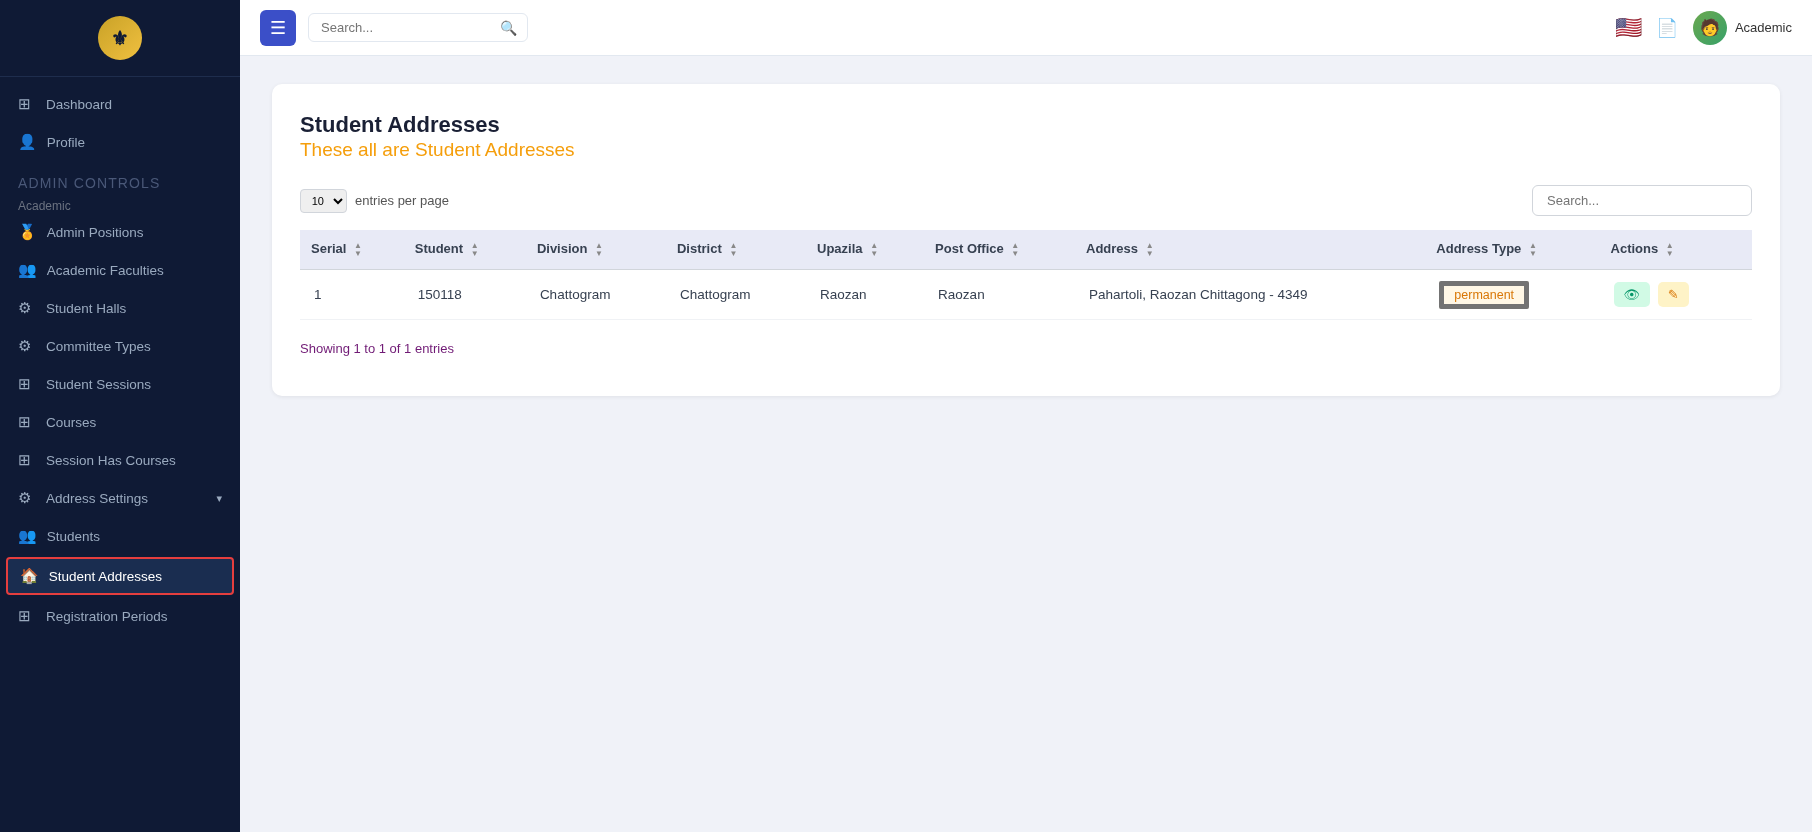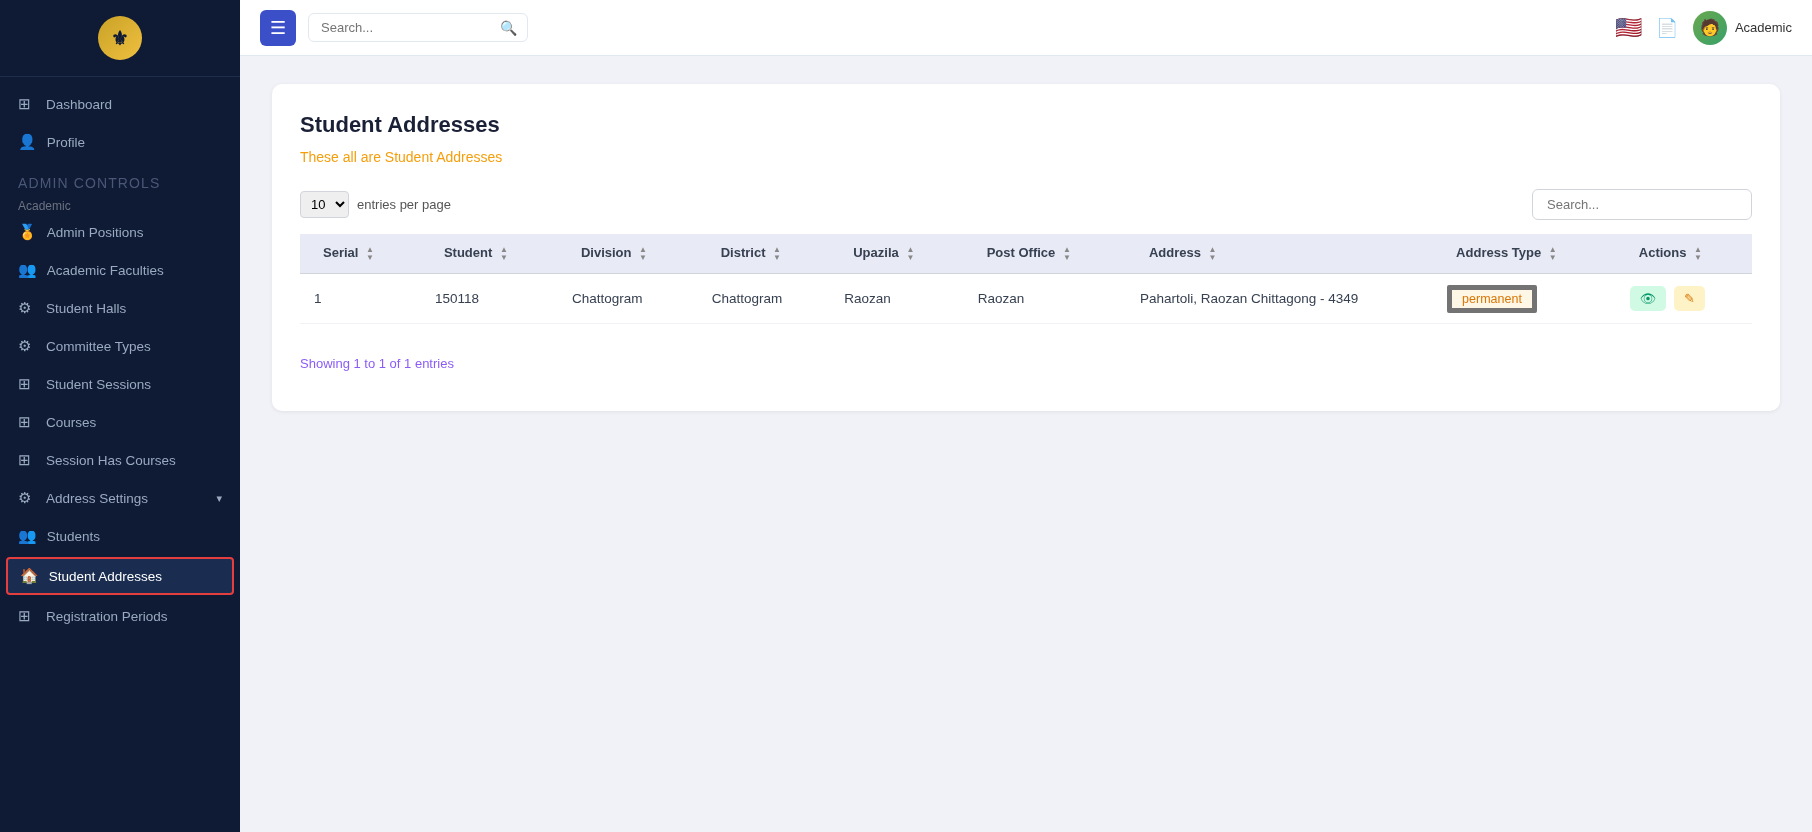--- a/index.html
+++ b/index.html
@@ -130,21 +130,21 @@
       padding: 28px 28px 40px;
       box-shadow: 0 1px 4px rgba(0,0,0,0.07);
     }
     .page-header {
       display: flex;
       align-items: flex-start;
       justify-content: space-between;
       margin-bottom: 24px;
     }
     .page-title { font-size: 22px; font-weight: 700; color: #1a2035; }
-    .page-subtitle { font-size: 14px; color: #f59e0b; margin-top: 11px; }
+    .page-subtitle { font-size: 19px; color: #f59e0b; margin-top: 1px; }
     .add-btn {
       background: #6366f1;
       color: #fff;
       border: none;
       border-radius: 8px;
       padding: 10px 22px;
       font-size: 14px;
       font-weight: 600;
       cursor: pointer;
     }
@@ -154,21 +154,22 @@
       display: flex;
       align-items: center;
       justify-content: space-between;
       margin-bottom: 14px;
     }
     .entries-control { display: flex; align-items: center; gap: 8px; color: #555; font-size: 13px; }
     .entries-select {
       border: 1px solid #d1d5db;
       border-radius: 4px;
       padding: 4px 6px;
-      font-size: 13px;
+      font-size: 11px;
+      text-align: right;
     }
     .table-search {
       border: 1px solid #d1d5db;
       border-radius: 6px;
       padding: 7px 14px;
       font-size: 13px;
       color: #666;
       width: 220px;
       outline: none;
     }
@@ -176,21 +177,21 @@
     
     .data-table {
       width: 100%;
       border-collapse: collapse;
     }
     .data-table thead tr {
       background: #e8eaf6;
     }
     .data-table th {
       text-align: left;
-      padding: 11px 23px;
+      padding: 11px 11px;
       font-size: 13px;
       font-weight: 600;
       color: #374151;
       border-bottom: 1px solid #d1d5db;
       white-space: nowrap;
     }
     .data-table th .sort-arrows {
       display: inline-flex;
       flex-direction: column;
       font-size: 8px;
@@ -220,21 +221,21 @@
       border: none;
       border-radius: 5px;
       padding: 5px 10px;
       font-size: 13px;
       cursor: pointer;
       margin-right: 4px;
     }
     .action-view { background: #d1fae5; color: #059669; }
     .action-edit { background: #fef3c7; color: #d97706; }
 
-    .table-footer { font-size: 13px; color: #8b5cf6; margin-top: 32px; }
+    .table-footer { font-size: 13px; color: #701a75; margin-top: 21px; }
   </style>
 </head>
 <body>
 
 <nav class="sidebar">
   <div class="sidebar-logo">
     <div class="logo-emblem">⚜</div>
   </div>
   <div class="sidebar-nav">
 

